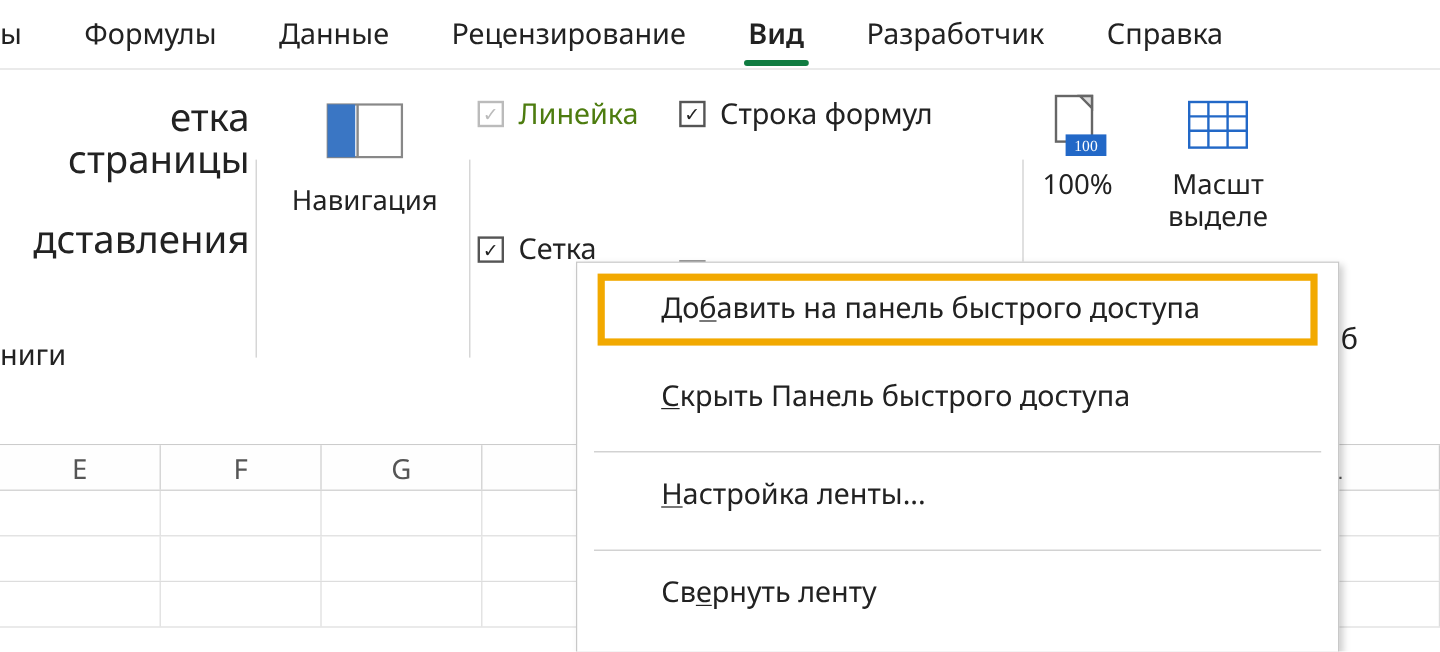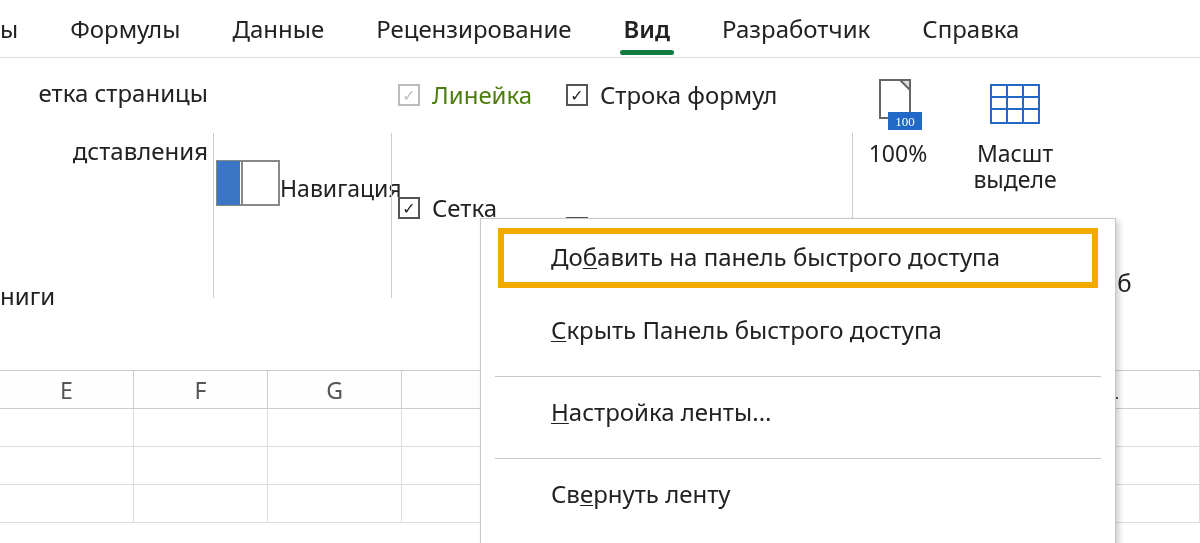--- a/index.html
+++ b/index.html
@@ -41,31 +41,31 @@
   }
   .tab.leading { padding-left: 0; }
   .ribbon {
     display: flex;
     height: 230px;
     position: relative;
   }
   .left-col {
     width: 216px;
     padding: 22px 0 0 0;
-    font-size: 24px;
+    font-size: 32px;
     display: flex;
     flex-direction: column;
     gap: 32px;
     align-items: flex-end;
   }
   .left-item { line-height: 1.1; text-align: right; padding-right: 8px; }
   .nav-col {
     width: 176px;
     display: flex;
-    flex-direction: row;
+    flex-direction: column;
     align-items: center;
     padding-top: 20px;
     font-size: 23px;
   }
   .nav-icon-wrap {
     width: 84px; height: 62px;
     display:flex; align-items:center; justify-content:center;
   }
   .nav-label { margin-top: 10px; }
   .checks-col {

